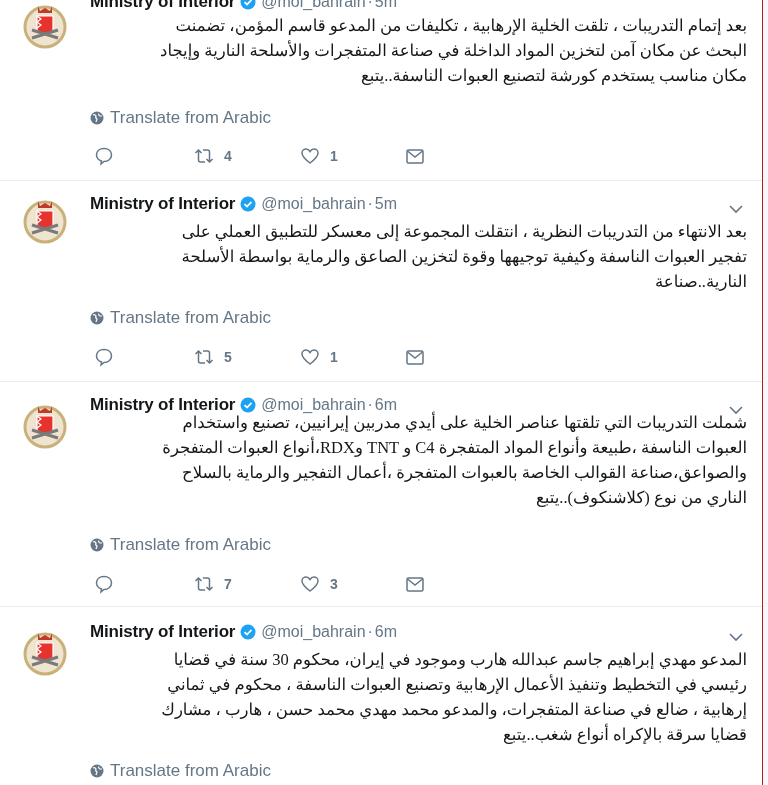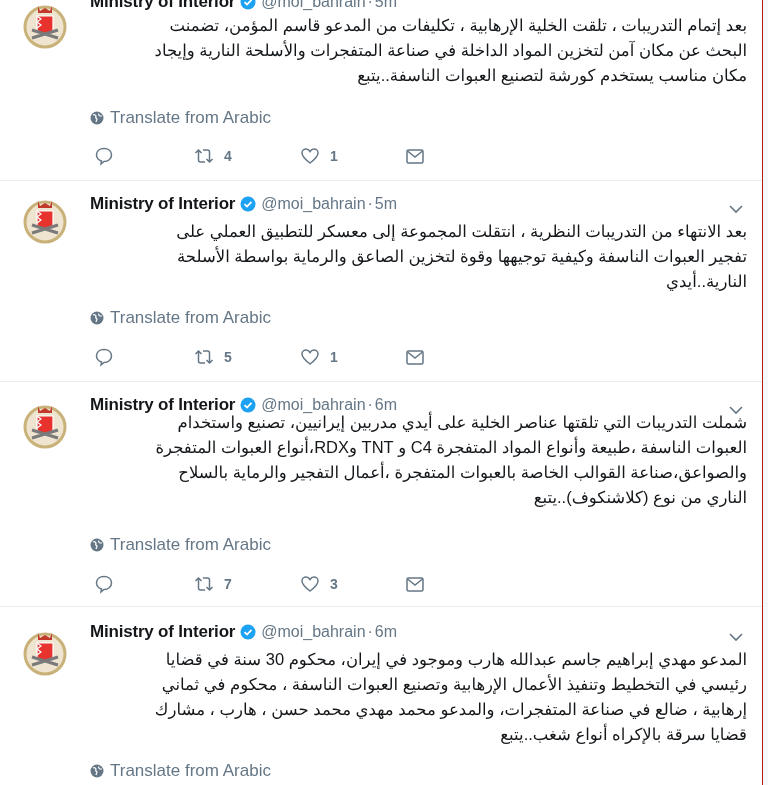--- a/index.html
+++ b/index.html
@@ -22,21 +22,21 @@
   .avatar svg { width: 50px; height: 50px; }
   .header { position: absolute; left: 90px; height: 22px; display: flex; align-items: center; white-space: nowrap; }
   .name { font-weight: bold; font-size: 17px; color: #14171a; letter-spacing: -0.2px; }
   .verified { width: 16px; height: 16px; margin: 0 5px 0 5px; }
   .handle, .dot, .time { font-size: 16px; color: #657786; }
   .dot { margin: 0 2px 0 2px; }
   .caret { position: absolute; right: 18px; width: 16px; height: 12px; }
   .text {
     position: absolute; left: 90px; width: 657px;
     direction: rtl; text-align: right;
-    font-family: Liberation Sans, sans-serif;
+    font-family: Liberation Serif, serif;
     font-size: 16.5px; line-height: 25px; color: #14171a;
   }
   .translate { position: absolute; left: 90px; display: flex; align-items: center; font-size: 17px; color: #657786; }
   .translate svg { width: 14px; height: 14px; margin-right: 6px; }
   .actions { position: absolute; left: 94px; height: 20px; display: flex; align-items: center; }
   .action { display: flex; align-items: center; position: absolute; top: 0; }
   .action svg { width: 20px; height: 20px; }
   .count { font-size: 14px; font-weight: bold; color: #657786; margin-left: 10px; }
   .act-reply { left: 0; }
   .act-retweet { left: 100px; }
@@ -126,21 +126,21 @@
       <span class="handle">@moi_bahrain</span>
       <span class="dot">·</span>
       <span class="time">5m</span>
     </div>
     <svg class="caret" style="top:22px;" viewBox="0 0 16 12">
       <path d="M2 3 L8 9 L14 3" fill="none" stroke="#657786" stroke-width="1.6"></path>
     </svg>
     <div class="text" style="top:38px;">
       <div>بعد الانتهاء من التدريبات النظرية ، انتقلت المجموعة إلى معسكر للتطبيق العملي على</div>
       <div>تفجير العبوات الناسفة وكيفية توجيهها وقوة لتخزين الصاعق والرماية بواسطة الأسلحة</div>
-      <div>النارية..أيدي</div>
+      <div>النارية..صناعة</div>
     </div>
     <div class="translate" style="top:127px;">
       <svg viewBox="0 0 14 14">
         <circle cx="7" cy="7" r="6.5" fill="#657786"></circle>
         <path d="M3 4 Q5 3 6 5 Q5 7 7 8 L6 11 M9 2.5 Q8 4 10 5 L12 5" fill="none" stroke="#fff" stroke-width="1.2"></path>
       </svg>
       <span>Translate from Arabic</span>
     </div>
     <div class="actions" style="top:166px;">
       <div class="action act-reply">

